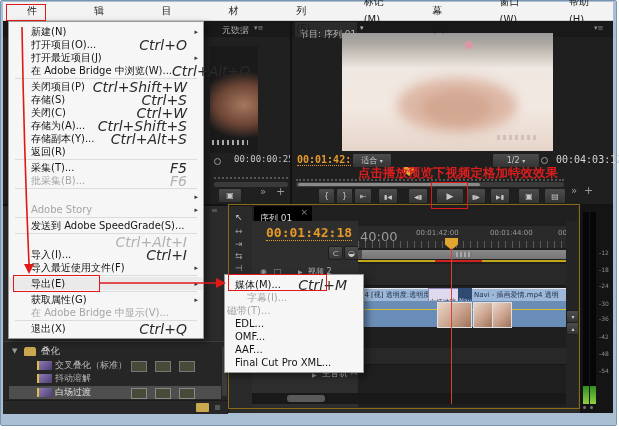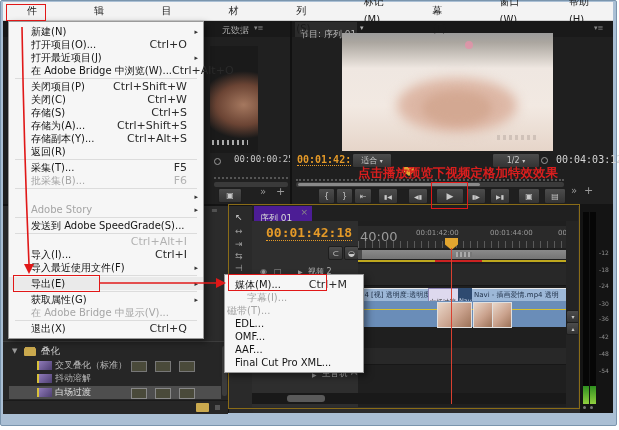--- a/index.html
+++ b/index.html
@@ -10,21 +10,21 @@
   
   .frame{left:0;top:0;width:615px;height:424px;background:#aabfd4;border:1px solid #7a95ad;border-radius:2px;}
   .menubar{left:3px;top:2px;width:610px;height:18px;background:#f3f3f3;border-bottom:1px solid #cfcfcf;
            display:flex;align-items:center;font-size:10px;color:#1a1a1a;}
   .mb-item{padding:0 24px;line-height:18px;}
   .app{left:3px;top:20px;width:610px;height:393px;background:#2b2b2b;overflow:hidden;}
   
   .menu{position:absolute;background:#f6f6f6;border:1px solid #9a9a9a;box-shadow:3px 3px 7px rgba(0,0,0,.45);
         padding:3px 0;z-index:10;}
   .mi{display:flex;align-items:center;height:13px;padding:0 6px 0 22px;font-size:10px;color:#141414;position:relative;white-space:nowrap;}
-  .mi .sc{margin-left:auto;font-size:11px;color:#2a2a2a;padding-right:10px;}
+  .mi .sc{margin-left:auto;font-size:14px;color:#2a2a2a;padding-right:10px;font-style:italic;}
   .mi .ar{position:absolute;right:5px;font-size:7px;color:#333;}
   .mi.dis{color:#a5a5a5;}
   .mi.dis .sc{color:#b2b2b2;}
   .msep{height:1px;background:#dcdcdc;margin:1px 6px;}
   
   .tab{font-size:9px;color:#b5b5b5;white-space:nowrap;}
   .btn{background:linear-gradient(#4c4c4c,#343434);border:1px solid #1e1e1e;border-radius:2px;
        color:#c9c9c9;display:flex;align-items:center;justify-content:center;font-size:8px;}
   .redbox{border:1px solid #e11818;z-index:31;pointer-events:none;}
   .orange{color:#e59a28;}
@@ -137,21 +137,21 @@
   <div class="a" style="left:228px;top:206px;width:24px;height:207px;background:#2a2a2a;border-left:1px solid #151515;"></div>
   <span class="a" style="left:211px;top:206px;font-size:8px;color:#777;">≡</span>
   <span class="a" style="left:235px;top:212px;font-size:9px;color:#cfcfcf;">↖</span>
   <span class="a" style="left:235px;top:226px;font-size:9px;color:#9a9a9a;">↔</span>
   <span class="a" style="left:235px;top:239px;font-size:9px;color:#9a9a9a;">⇥</span>
   <span class="a" style="left:235px;top:251px;font-size:9px;color:#9a9a9a;">⇆</span>
   <span class="a" style="left:235px;top:263px;font-size:9px;color:#9a9a9a;">⊣</span>
 
   <div class="a" style="left:252px;top:204px;width:326px;height:203px;background:#252525;overflow:hidden;">
     <div class="a" style="left:0;top:0;width:326px;height:17px;background:#202020;"></div>
-    <div class="a" style="left:2px;top:2px;width:58px;height:15px;background:#4c1d95;">
+    <div class="a" style="left:2px;top:2px;width:58px;height:15px;background:#000000;">
       <span class="tab" style="margin-left:6px;line-height:15px;display:inline-block;color:#d8d8d8;">序列 01</span>
       <span style="position:absolute;right:4px;top:1px;font-size:9px;color:#888;">×</span>
     </div>
 
     <div class="a" style="left:0;top:17px;width:106px;height:186px;background:#2e2e2e;"></div>
     <span class="a tc orange" style="left:14px;top:21px;font-size:13px;font-weight:bold;border-bottom:1px dotted #e59a28;">00:01:42:18</span>
     <div class="a btn" style="left:76px;top:42px;width:13px;height:12px;">
         <span>⊂</span>
       </div>
     <div class="a btn" style="left:92px;top:42px;width:13px;height:12px;">
@@ -294,26 +294,26 @@
     <div class="mi">
         <span>在 Adobe Bridge 中浏览(W)...</span>
         <span class="sc">Ctrl+Alt+O</span>
       </div>
     <div class="msep"></div>
     <div class="mi">
         <span>关闭项目(P)</span>
         <span class="sc">Ctrl+Shift+W</span>
       </div>
     <div class="mi">
+        <span>存储(S)</span>
+        <span class="sc">Ctrl+S</span>
+      </div>
+    <div class="mi">
         <span>关闭(C)</span>
         <span class="sc">Ctrl+W</span>
-      </div>
-    <div class="mi">
-        <span>存储(S)</span>
-        <span class="sc">Ctrl+S</span>
       </div>
     <div class="mi">
         <span>存储为(A)...</span>
         <span class="sc">Ctrl+Shift+S</span>
       </div>
     <div class="mi">
         <span>存储副本(Y)...</span>
         <span class="sc">Ctrl+Alt+S</span>
       </div>
     <div class="mi">

